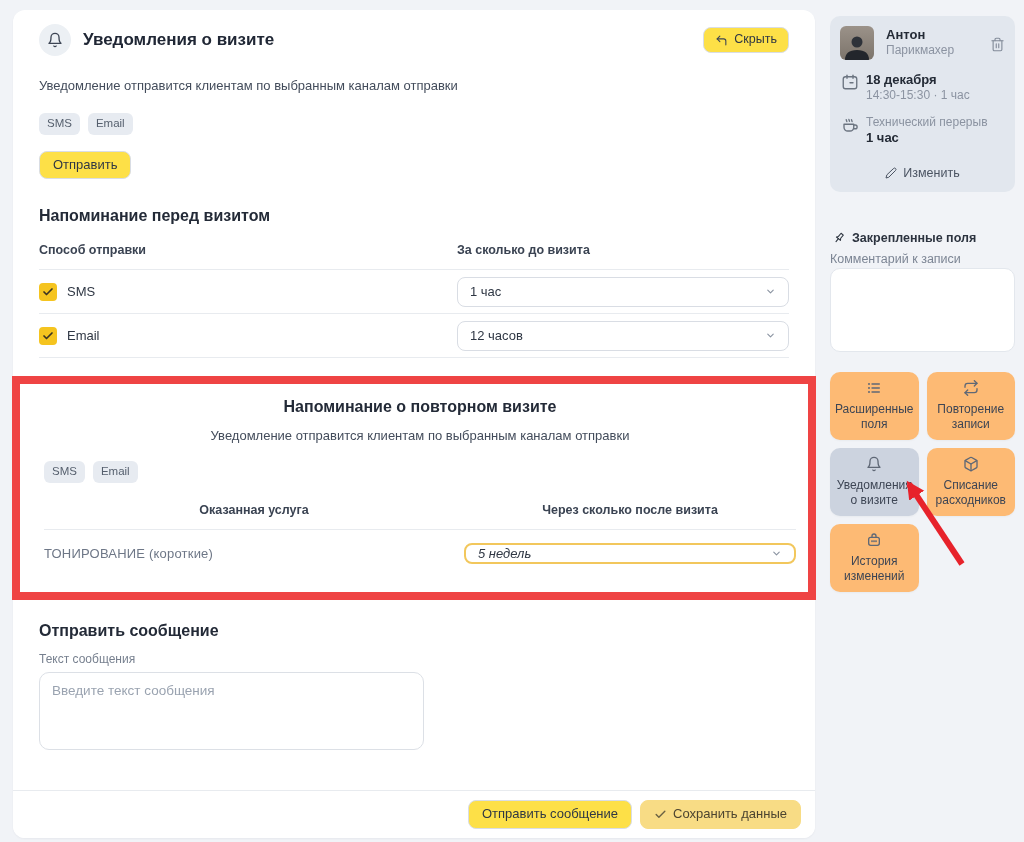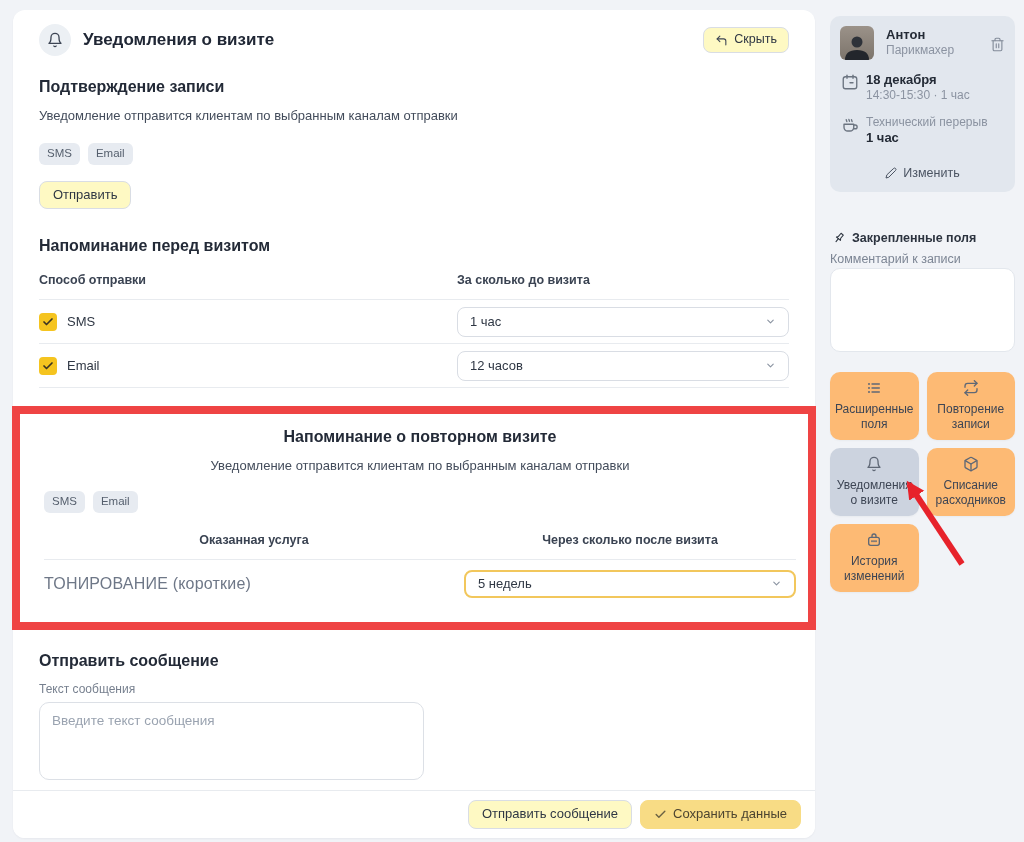--- a/index.html
+++ b/index.html
@@ -24,21 +24,21 @@
 
   .panel-header { display:flex; align-items:center; gap:12px; margin-bottom:22px; }
   .bell-circle {
     width:32px; height:32px; border-radius:50%; background:#ecf0f4;
     display:flex; align-items:center; justify-content:center; color:#3d4554;
   }
   .panel-title { font-size:17px; font-weight:700; color:#202735; }
 
   .btn {
     display:inline-flex; align-items:center; gap:6px;
-    background:#fef9c3; border:1px solid #d9dde4; border-radius:8px;
+    background:#fde047; border:1px solid #d9dde4; border-radius:8px;
     font-size:13px; color:#2f3744; padding:6px 13px; cursor:pointer;
     font-family:inherit; line-height:1.1;
   }
   .btn-hide { margin-left:auto; font-size:12.5px; padding:5px 11px; }
   .btn-yellow {
     background:#f8dc85; border-color:#f8dc85; color:#4c4430; font-weight:400;
   }
 
   .sec-title { font-size:16px; font-weight:700; color:#232a37; margin:0 0 12px; }
   .sec-desc { font-size:13px; color:#434c5b; margin:0 0 20px; }
@@ -66,30 +66,30 @@
     color:#3b3424;
   }
   .row-label { font-size:13px; color:#2f3744; }
 
   .select {
     height:30px; width:100%; border:1px solid #d9dde4; border-radius:8px;
     display:flex; align-items:center; justify-content:space-between;
     padding:0 12px; font-size:13px; color:#2f3744; cursor:pointer; background:#fff;
   }
   .select .chev { color:#8a93a1; }
-  .select.focus-yellow { height:28px; border:2px solid #f2c75c; }
+  .select.focus-yellow { height:21px; border:2px solid #f2c75c;font-style:italic; }
 
   
   .red-section {
     border:8px solid #ef4444;
     margin:18px -27px 0 -27px;
     padding:14px 12px 18px 24px;
     text-align:center;
   }
-  .svc-name { font-size:16px; color:#6e7787; letter-spacing:.2px; }
+  .svc-name { font-size:13px; color:#6e7787; letter-spacing:.2px; }
 
   .sec4 { margin-top:22px; }
   .field-label { font-size:12px; color:#77808f; margin:0 0 6px; }
   .msg-textarea {
     width:385px; height:78px; resize:none; border:1px solid #dce0e6; border-radius:10px;
     padding:10px 12px; font-family:inherit; font-size:13.5px; color:#2f3744; outline:none;
   }
   .msg-textarea::placeholder { color:#9aa3b0; }
 
   .panel-footer {
@@ -168,21 +168,20 @@
         <span class="icon">
           <svg width="13" height="13" viewBox="0 0 24 24" fill="none" stroke="#3d4554" stroke-width="2" stroke-linecap="round" stroke-linejoin="round">
               <polyline points="9 14 4 9 9 4"></polyline>
               <path d="M20 20v-7a4 4 0 0 0-4-4H4"></path>
             </svg>
         </span>
         <span>Скрыть</span>
       </button>
     </div>
 
-    <h2 class="sec-title">Подтверждение записи</h2>
     <p class="sec-desc">Уведомление отправится клиентам по выбранным каналам отправки</p>
     <div class="badges">
       <span class="badge">SMS</span>
       <span class="badge">Email</span>
     </div>
     <div class="send-btn-row">
       <button class="btn">Отправить</button>
     </div>
 
     <h2 class="sec-title sec2-title">Напоминание перед визитом</h2>

